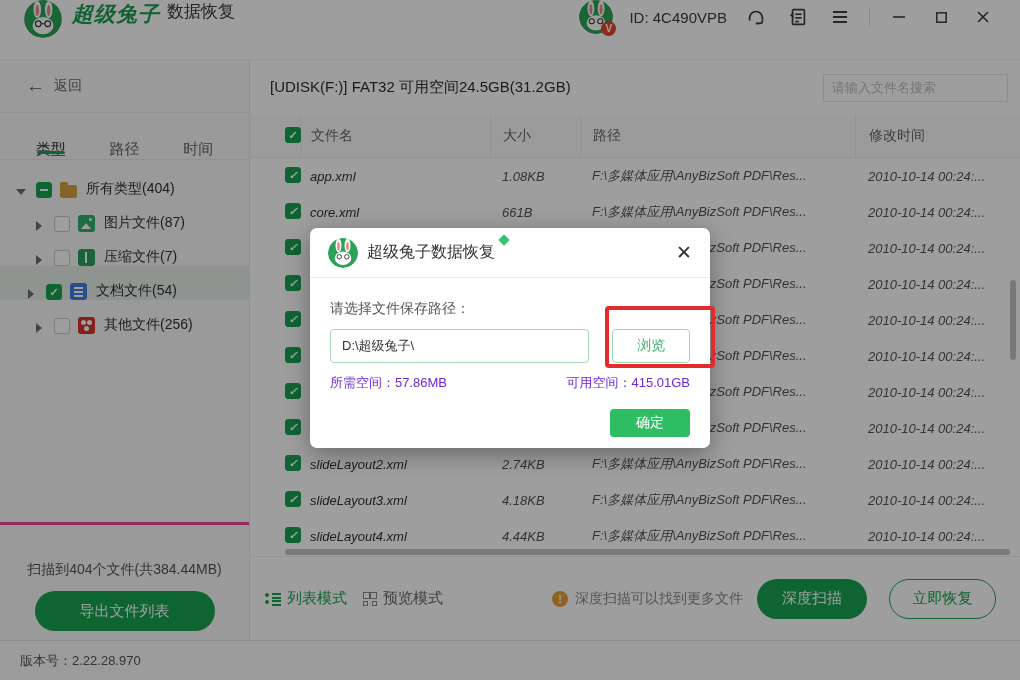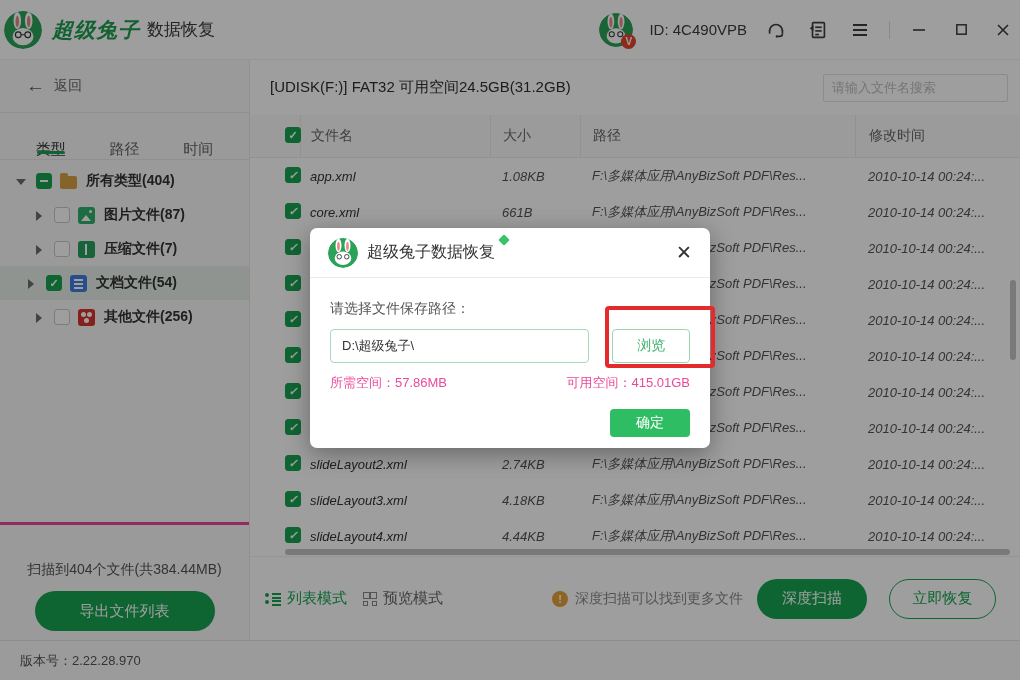--- a/index.html
+++ b/index.html
@@ -2,21 +2,21 @@
 <html><head>
 <meta charset="utf-8">
 <style>
   * { margin:0; padding:0; box-sizing:border-box; }
   html,body { width:1020px; height:680px; }
   body { position:relative; overflow:hidden; background:#fff;
          font-family:"Liberation Sans", sans-serif; color:#333; }
 
   
   .titlebar { position:absolute; left:0; top:0; width:1020px; height:60px; background:#fff;
-              display:flex; align-items:center; padding:0 4px; border-bottom:1px solid #f2f2f2; }
+              display:flex; align-items:flex-start; padding:0 24px; border-bottom:1px solid #f2f2f2; }
   .logo-circle { width:38px; height:38px; border-radius:50%; flex:0 0 auto; }
   .brand { font-size:21px; font-weight:bold; color:#1d9e50; margin-left:10px; letter-spacing:1px; font-style:italic; }
   .product { font-size:17px; color:#3a3a3a; margin-left:7px; }
   .tb-right { margin-left:auto; display:flex; align-items:center; gap:16px; }
   .avatar-wrap { position:relative; width:34px; height:34px; }
   .v-badge { position:absolute; right:-3px; bottom:-2px; width:15px; height:15px; border-radius:50%;
              background:#e2442c; color:#fff; font-size:10px; font-weight:bold; text-align:center; line-height:15px; }
   .uid { font-size:15px; color:#3c3c3c; }
   .tb-icon { width:26px; height:26px; display:flex; align-items:center; justify-content:center; cursor:pointer; }
   .tb-sep { width:1px; height:18px; background:#ddd; }
@@ -28,21 +28,21 @@
   .back-row { height:53px; display:flex; align-items:center; padding-left:26px; border-bottom:1px solid #e9e9e9; cursor:pointer; }
   .back-arrow { font-size:19px; color:#555; margin-right:9px; }
   .back-label { font-size:14px; color:#666; }
   .tabs { height:47px; display:flex; align-items:stretch; border-bottom:1px solid #e9e9e9; padding:0 14px; }
   .tab { flex:1; display:flex; align-items:flex-end; justify-content:center; position:relative;
          font-size:15px; color:#666; cursor:pointer; }
   .tab.active { color:#333; }
   .tab.active::after { content:""; position:absolute; bottom:5px; left:50%; transform:translateX(-50%);
                        width:28px; height:3px; border-radius:2px; background:#18a452; }
   .tree { padding-top:4px; }
-  .tree-item { height:34px; display:flex; align-items:center; cursor:pointer;font-weight:bold; }
+  .tree-item { height:34px; display:flex; align-items:flex-end; cursor:pointer; }
   .tree-item.level-0 { padding-left:14px; }
   .tree-item.level-1 { padding-left:32px; }
   .tree-item.selected { background:#e7efe9;padding-left:24px; }
   .arrow { width:14px; height:14px; position:relative; flex:0 0 auto; }
   .arrow.down::after { content:""; position:absolute; left:2px; top:5px;
                        border-left:5px solid transparent; border-right:5px solid transparent; border-top:6px solid #6d6d6d; }
   .arrow.right::after { content:""; position:absolute; left:4px; top:3px;
                         border-top:5px solid transparent; border-bottom:5px solid transparent; border-left:6px solid #6d6d6d; }
   .cb { width:16px; height:16px; border-radius:3px; margin:0 8px; flex:0 0 auto; position:relative;
         background:#fff; border:1px solid #c9c9c9; }
@@ -137,21 +137,21 @@
   .dlg-title { font-size:16px; color:#333; margin-left:9px; position:relative; }
   .sparkle { position:absolute; right:-13px; top:-6px; width:8px; height:8px; background:#35c46d; transform:rotate(45deg); border-radius:1px; }
   .dlg-close { margin-left:auto; font-size:19px; color:#333; cursor:pointer; line-height:1; }
   .dlg-body { padding:22px 20px 0; }
   .dlg-prompt { font-size:14px; color:#555; }
   .dlg-path-row { margin-top:11px; display:flex; align-items:center; }
   .dlg-path-input { width:267px; height:34px; border:1px solid #a8d8b9; border-radius:4px; padding:0 11px;
                     font-size:13px; color:#333; outline:none; font-family:inherit; }
   .browse-btn { margin-left:23px; width:80px; height:34px; border:1px solid #9ed6b2; border-radius:4px; background:#fff;
                 color:#3caf6e; font-size:14px; cursor:pointer; font-family:inherit; }
-  .dlg-space-row { margin-top:11px; display:flex; justify-content:space-between; width:360px; font-size:13px; color:#ec4899; }
+  .dlg-space-row { margin-top:11px; display:flex; justify-content:space-between; width:360px; font-size:13px; color:#6d28d9; }
   .dlg-confirm-row { margin-top:17px; display:flex; justify-content:flex-end; width:360px; }
   .confirm-btn { width:80px; height:28px; border:none; border-radius:4px; background:#2ebd62; color:#fff;
                  font-size:14px; cursor:pointer; font-family:inherit; }
   .red-annotation { position:absolute; left:605px; top:306px; width:110px; height:62px; border:4px solid #e42a2a;
                     border-radius:4px; z-index:70; }
 </style>
 </head>
 <body>
 
 <div class="titlebar">

